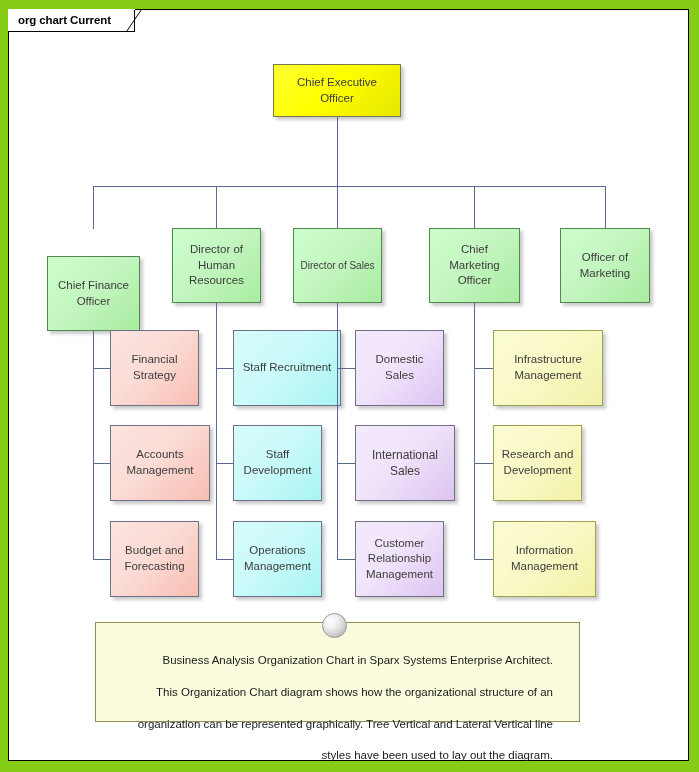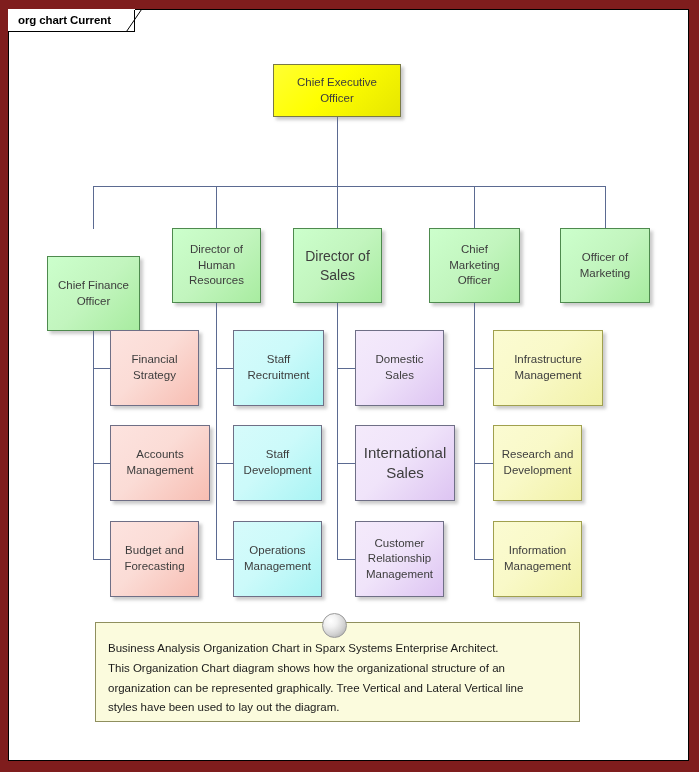--- a/index.html
+++ b/index.html
@@ -7,21 +7,21 @@
     padding: 0;
     background: #ffffff;
   }
   body {
     font-family: "Liberation Sans", sans-serif;
   }
   #canvas {
     position: relative;
     width: 699px;
     height: 772px;
-    background: #7f1d1d;
+    background: #84cc16;
     overflow: hidden;
   }
   
   #frame {
     position: absolute;
     left: 8px;
     top: 9px;
     width: 681px;
     height: 752px;
     border: 1px solid #000000;
@@ -131,21 +131,21 @@
     height: 100px;
     box-sizing: border-box;
     background: #fbfbdd;
     border: 1px solid #8f8f5e;
     z-index: 3;
     padding: 16px 14px 10px 12px;
     font-size: 11.5px;
     color: #1a1a1a;
     line-height: 1.72;
   }
-  #note p { margin: 0; }
+  #note p { margin: 12px; text-align: right; }
   #note-anchor {
     position: absolute;
     left: 322px;
     top: 613px;
     width: 25px;
     height: 25px;
     border-radius: 50%;
     background: radial-gradient(circle at 34% 30%, #ffffff 0%, #f2f2f2 28%, #d2d2d2 62%, #a8a8a8 92%, #8f8f8f 100%);
     border: 1px solid #9a9a9a;
     box-sizing: border-box;
@@ -200,67 +200,67 @@
   <div class="node ceo" style="left:273px; top:64px; width:128px; height:53px;">
     <span>Chief Executive Officer</span>
   </div>
 
   <div class="node green" style="left:47px; top:228px; width:93px; height:75px;margin-top:28px;">
     <span>Chief Finance Officer</span>
   </div>
   <div class="node green" style="left:172px; top:228px; width:89px; height:75px;">
     <span>Director of Human Resources</span>
   </div>
-  <div class="node green" style="left:293px; top:228px; width:89px; height:75px; font-size:14px;">
+  <div class="node green" style="left:293px; top:228px; width:89px; height:75px; font-size:10px;">
     <span>Director of Sales</span>
   </div>
   <div class="node green" style="left:429px; top:228px; width:91px; height:75px;">
     <span>Chief Marketing Officer</span>
   </div>
   <div class="node green" style="left:560px; top:228px; width:90px; height:75px;">
     <span>Officer of Marketing</span>
   </div>
 
   <div class="node pink" style="left:110px; top:330px; width:89px; height:76px;">
     <span>Financial Strategy</span>
   </div>
   <div class="node pink" style="left:110px; top:425px; width:100px; height:76px;">
     <span>Accounts Management</span>
   </div>
   <div class="node pink" style="left:110px; top:521px; width:89px; height:76px;">
     <span>Budget and Forecasting</span>
   </div>
 
-  <div class="node cyan" style="left:233px; top:330px; width:91px; height:76px;">
+  <div class="node cyan" style="left:233px; top:330px; width:108px; height:76px;">
     <span>Staff Recruitment</span>
   </div>
   <div class="node cyan" style="left:233px; top:425px; width:89px; height:76px;">
     <span>Staff Development</span>
   </div>
   <div class="node cyan" style="left:233px; top:521px; width:89px; height:76px;">
     <span>Operations Management</span>
   </div>
 
   <div class="node purple" style="left:355px; top:330px; width:89px; height:76px;">
     <span>Domestic Sales</span>
   </div>
-  <div class="node purple" style="left:355px; top:425px; width:100px; height:76px; font-size:15px;">
+  <div class="node purple" style="left:355px; top:425px; width:100px; height:76px; font-size:12px;">
     <span>International Sales</span>
   </div>
   <div class="node purple" style="left:355px; top:521px; width:89px; height:76px;">
     <span>Customer Relationship Management</span>
   </div>
 
   <div class="node yellowlite" style="left:493px; top:330px; width:110px; height:76px;">
     <span>Infrastructure Management</span>
   </div>
   <div class="node yellowlite" style="left:493px; top:425px; width:89px; height:76px;">
     <span>Research and Development</span>
   </div>
-  <div class="node yellowlite" style="left:493px; top:521px; width:89px; height:76px;">
+  <div class="node yellowlite" style="left:493px; top:521px; width:103px; height:76px;">
     <span>Information Management</span>
   </div>
 
   <div id="note-anchor"></div>
 
   <div id="note">
     <p>Business Analysis Organization Chart in Sparx Systems Enterprise Architect.</p>
     <p>This Organization Chart diagram shows how the organizational structure of an</p>
     <p>organization can be represented graphically. Tree Vertical and Lateral Vertical line</p>
     <p>styles have been used to lay out the diagram.</p>

